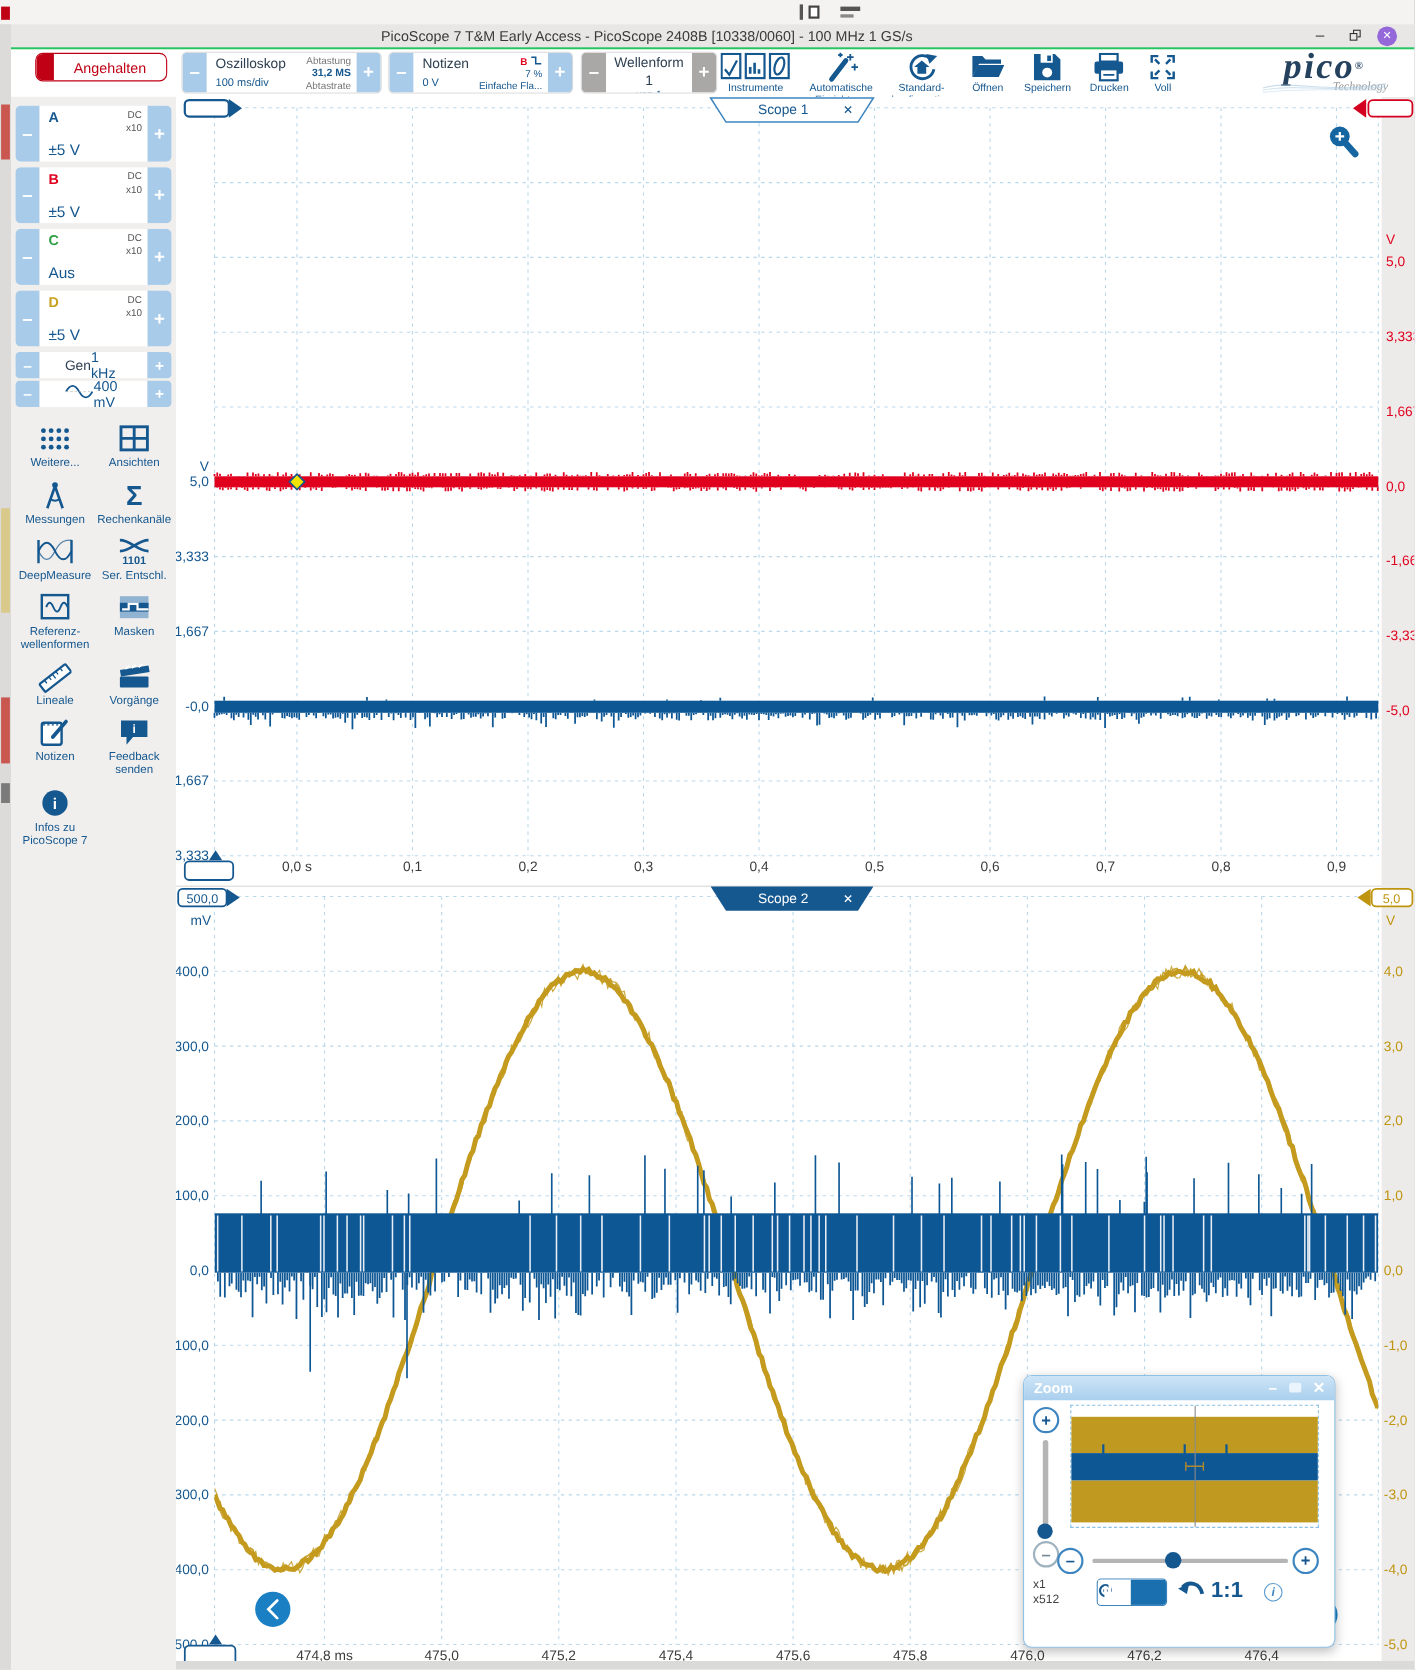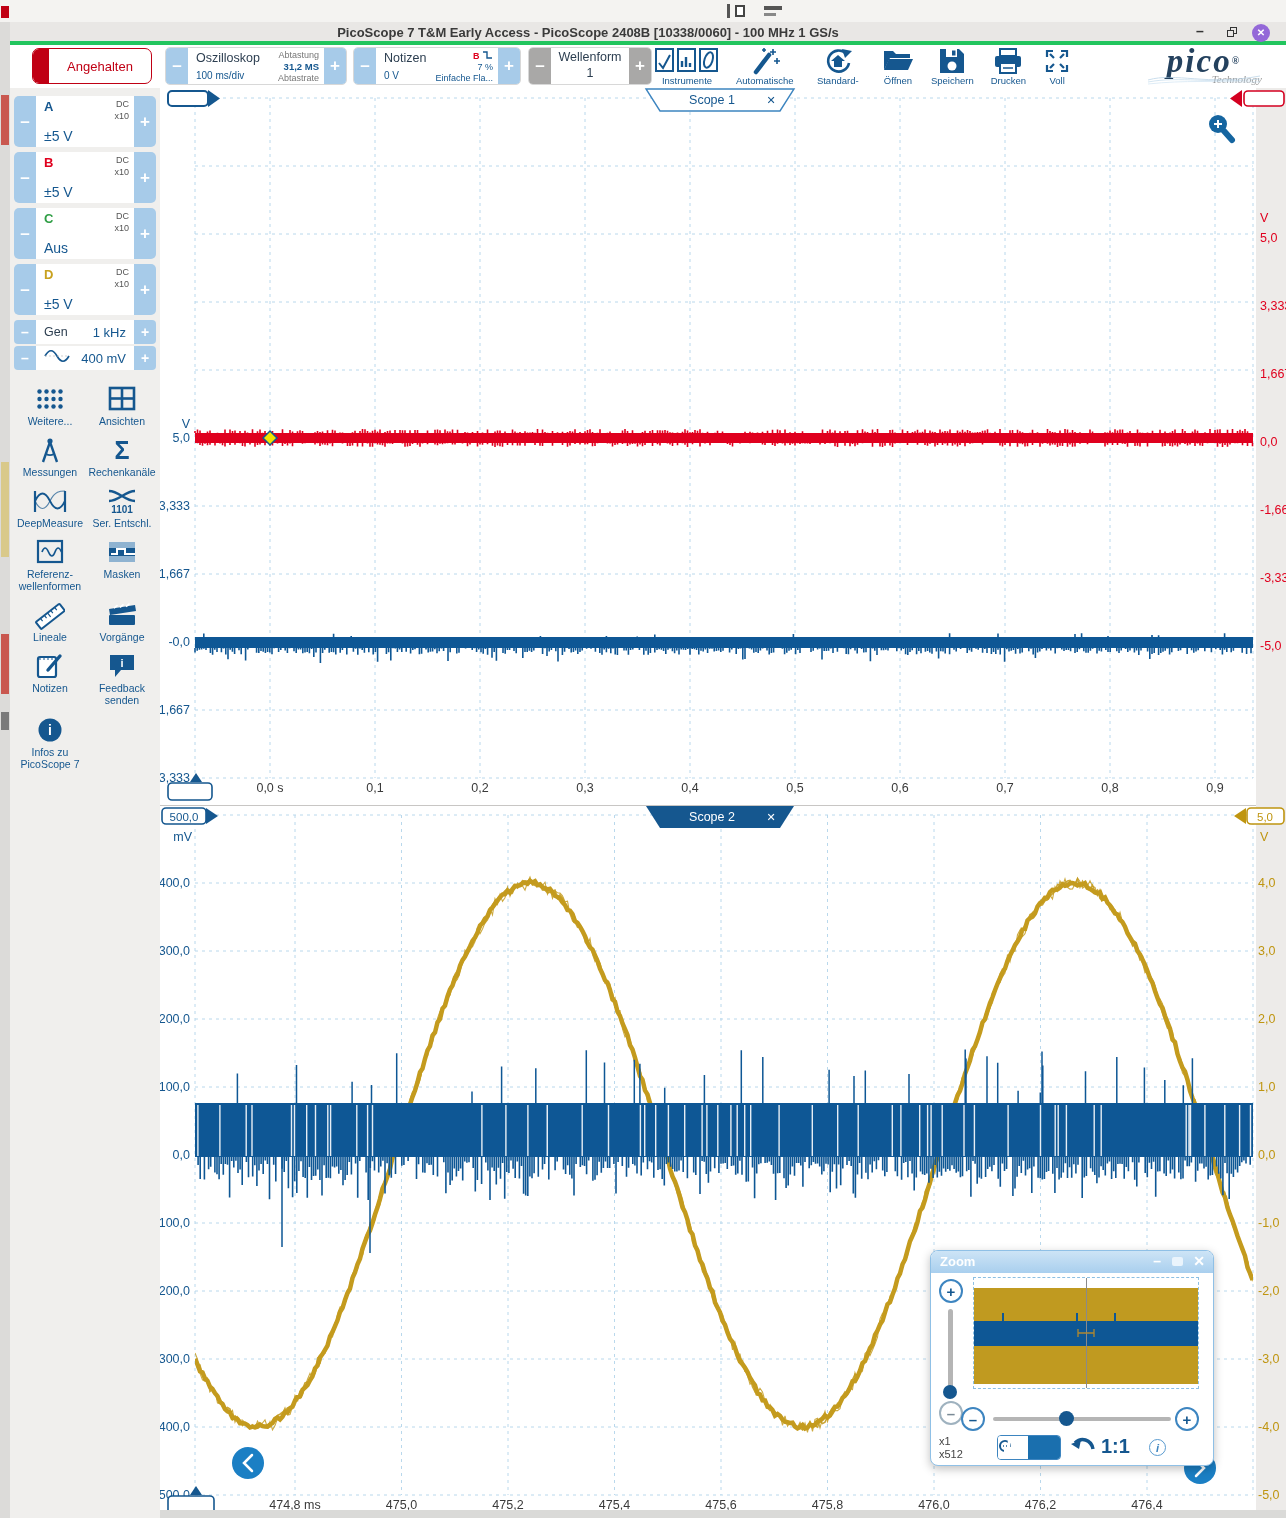--- a/index.html
+++ b/index.html
@@ -4,30 +4,30 @@
 <style>
   html,body{margin:0;padding:0;background:#bbb;}
   *{box-sizing:border-box;}
   .screen{position:relative;width:1286px;height:1518px;overflow:hidden;
           font-family:"Liberation Sans",sans-serif;background:#f2f1f0;}
   .behind-top{position:absolute;left:0;top:0;width:1286px;height:22px;background:#f4f3f1;}
   .frag{position:absolute;background:#555;}
   .behind-left{position:absolute;left:0;top:22px;width:10px;height:1496px;background:#dcdbd9;}
   .app{position:absolute;left:10px;top:22px;width:1276px;height:1496px;background:#fff;}
   .titlebar{position:absolute;left:0;top:0;width:100%;height:23px;background:#e9e7e5;
-            border-bottom:4px solid #22c55e;font-weight:bold;}
+            border-bottom:2px solid #22c55e;}
   .title{position:absolute;left:0;right:120px;top:3px;text-align:center;font-size:13px;color:#3a3a3a;}
   .win-min{position:absolute;right:76px;top:1px;width:20px;text-align:center;color:#333;font-size:14px;cursor:default;}
   .win-restore{position:absolute;right:48px;top:5px;width:11px;height:11px;}
   .win-restore .ra{position:absolute;left:3px;top:0;width:7px;height:7px;border:1.5px solid #333;}
   .win-restore .rb{position:absolute;left:0;top:3px;width:7px;height:7px;border:1.5px solid #333;background:#e9e7e5;}
   .win-close{position:absolute;right:16px;top:2px;width:18px;height:18px;border-radius:50%;
              background:#9468d8;color:#fff;font-size:10px;line-height:18px;text-align:center;}
   .toolbar{position:absolute;left:0;top:23px;width:100%;height:43px;background:#fff;}
-  .btn-stop{position:absolute;left:22px;top:3px;width:120px;height:36px;border:1.5px solid #c00014;
+  .btn-stop{position:absolute;left:22px;top:3px;width:120px;height:26px;border:1.5px solid #c00014;
             border-radius:7px;background:#fff;overflow:hidden;}
   .btn-stop .red{position:absolute;left:0;top:0;width:16px;height:100%;background:#c00014;}
   .btn-stop .lbl{position:absolute;left:16px;right:0;top:0;bottom:0;display:flex;align-items:center;
                  justify-content:center;color:#c00014;font-size:13px;}
   .panel{position:absolute;top:2px;height:38px;display:flex;border:1px solid #d8d8d8;border-radius:5px;overflow:hidden;}
   .pm{width:22px;display:flex;align-items:center;justify-content:center;color:#fff;
       font-size:17px;font-weight:bold;background:#a7cbe9;}
   .pm.gray{background:#a9a8a7;}
   .pbody{flex:1;background:#fff;position:relative;}
   .ptitle{position:absolute;left:8px;top:3px;font-size:12.5px;color:#2c3e50;}
@@ -52,33 +52,33 @@
   .chpanel{display:flex;height:51px;margin-bottom:5px;border-radius:5px;overflow:hidden;}
   .chbtn{width:22px;display:flex;align-items:center;justify-content:center;background:#a7cbe9;
          color:#fff;font-size:17px;font-weight:bold;}
   .chbody{flex:1;background:#fff;position:relative;}
   .chletter{position:absolute;left:8px;top:3px;font-size:13px;font-weight:bold;}
   .chmeta{position:absolute;right:5px;top:3px;font-size:9px;color:#555;text-align:right;line-height:1.3;}
   .chrange{position:absolute;left:8px;bottom:3px;font-size:14px;color:#15578f;text-align:center;}
   .genpanel{margin-top:0;}
   .genrow{display:flex;height:24px;margin-bottom:2px;border-radius:4px;overflow:hidden;}
   .genrow .chbtn{font-size:14px;}
-  .genbody{flex:1;background:#fff;display:flex;align-items:center;justify-content:space-between;padding:0 8px;}
+  .genbody{flex:1;background:#fff;display:flex;align-items:center;justify-content:space-between;padding:0 23px;}
   .genbody .gl{font-size:12.5px;color:#2c3e50;}
   .genbody .gv{font-size:13px;color:#15578f;}
   .tools{position:absolute;left:5px;top:297px;width:140px;display:grid;
          grid-template-columns:1fr 1fr;row-gap:9px;column-gap:2px;justify-items:center;}
   .tool{display:flex;flex-direction:column;align-items:center;gap:2px;width:70px;}
   .tool .ticon{height:28px;display:flex;align-items:center;justify-content:center;}
   .tool .tlabel{font-size:10.5px;color:#15578f;text-align:center;white-space:pre-line;line-height:1.15;}
   .graphs{position:absolute;left:150px;top:66px;width:1126px;height:1430px;background:#fff;}
   .graphs svg{position:absolute;left:0;display:block;}
   svg text{font-family:"Liberation Sans",sans-serif;}
   .bottom-strip{position:absolute;left:0;right:0;bottom:0;height:8px;background:#dadad8;}
-  .zoomwin{position:absolute;left:770px;top:1162px;width:284px;height:216px;background:#fff;
+  .zoomwin{position:absolute;left:770px;top:1162px;width:284px;height:248px;background:#fff;
            border:1px solid #8fc0e6;border-radius:8px;box-shadow:0 3px 10px rgba(0,0,0,.25);z-index:5;}
   .zw-title{position:absolute;left:0;top:0;right:0;height:22px;border-radius:7px 7px 0 0;
             background:linear-gradient(#cde4f6,#a9cfee);}
   .zw-title .t{position:absolute;left:9px;top:3px;color:#fff;font-weight:bold;font-size:13px;}
   .zw-min{position:absolute;right:52px;top:2px;color:#fff;font-size:14px;font-weight:bold;}
   .zw-max{position:absolute;right:30px;top:6px;width:11px;height:9px;background:#eaf4fc;border-radius:2px;}
   .zw-close{position:absolute;right:8px;top:2px;color:#fff;font-size:14px;font-weight:bold;}
   .circbtn{position:absolute;border-radius:50%;background:#fff;display:flex;align-items:center;
            justify-content:center;font-weight:bold;}
   .zw-vplus{left:8px;top:28px;width:24px;height:24px;border:2px solid #3d85c0;color:#15578f;font-size:15px;}

